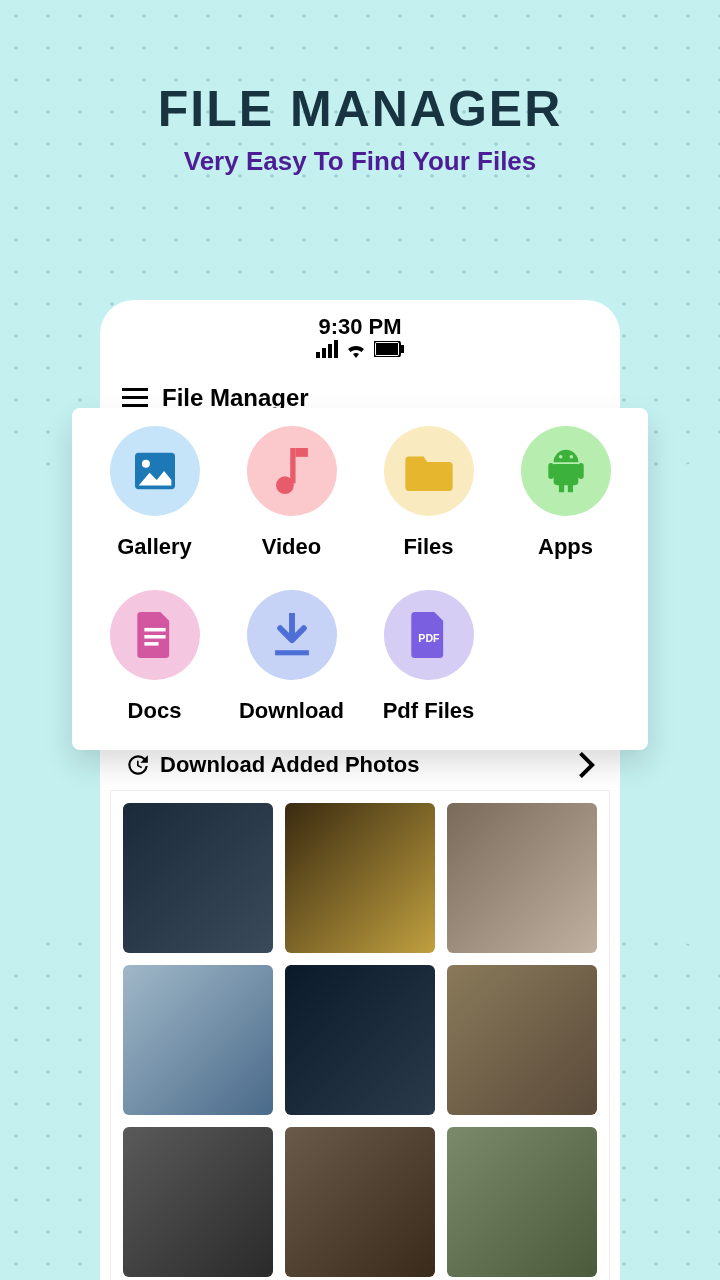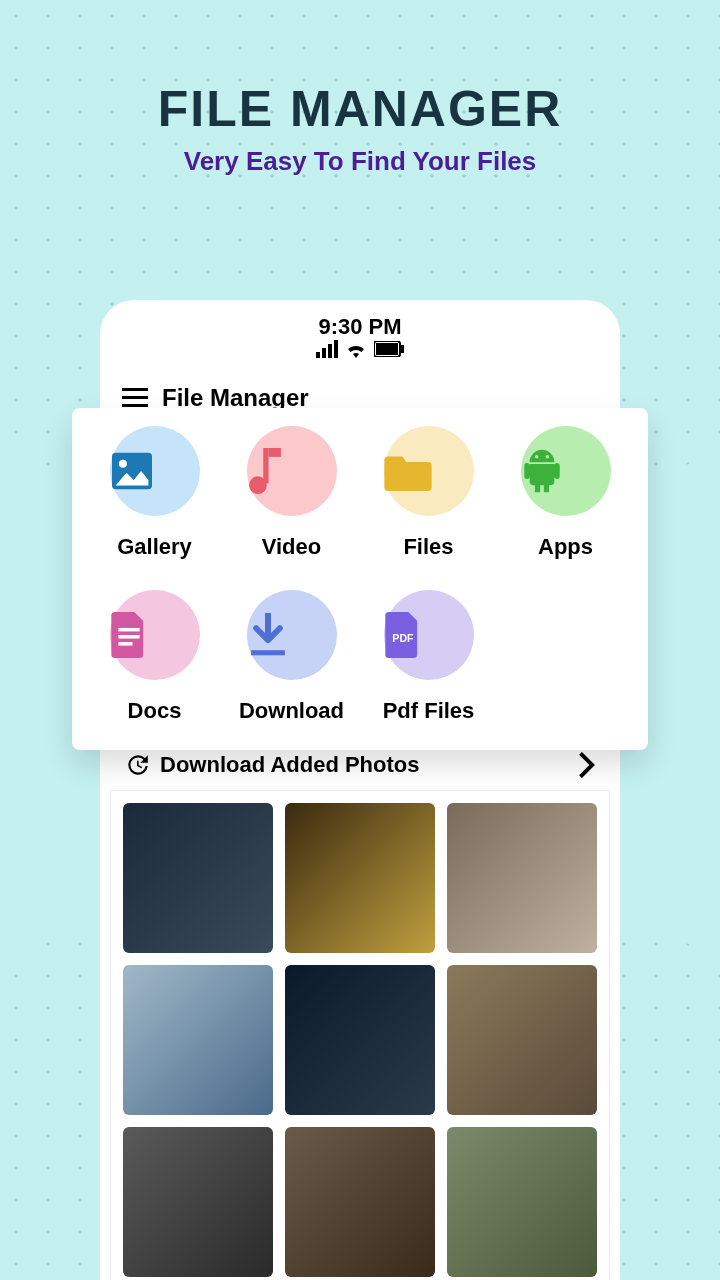--- a/index.html
+++ b/index.html
@@ -93,20 +93,21 @@
     align-items: center;
     gap: 18px;
     cursor: pointer;
   }
   .cat-circle {
     width: 90px;
     height: 90px;
     border-radius: 50%;
     display: flex;
     align-items: center;
+    justify-content: center;
   }
   .cat-label { font-size: 22px; font-weight: 600; }
 
   .recent-section {
     position: absolute;
     top: 440px;
     left: 10px;
     right: 10px;
   }
   .recent-header {

